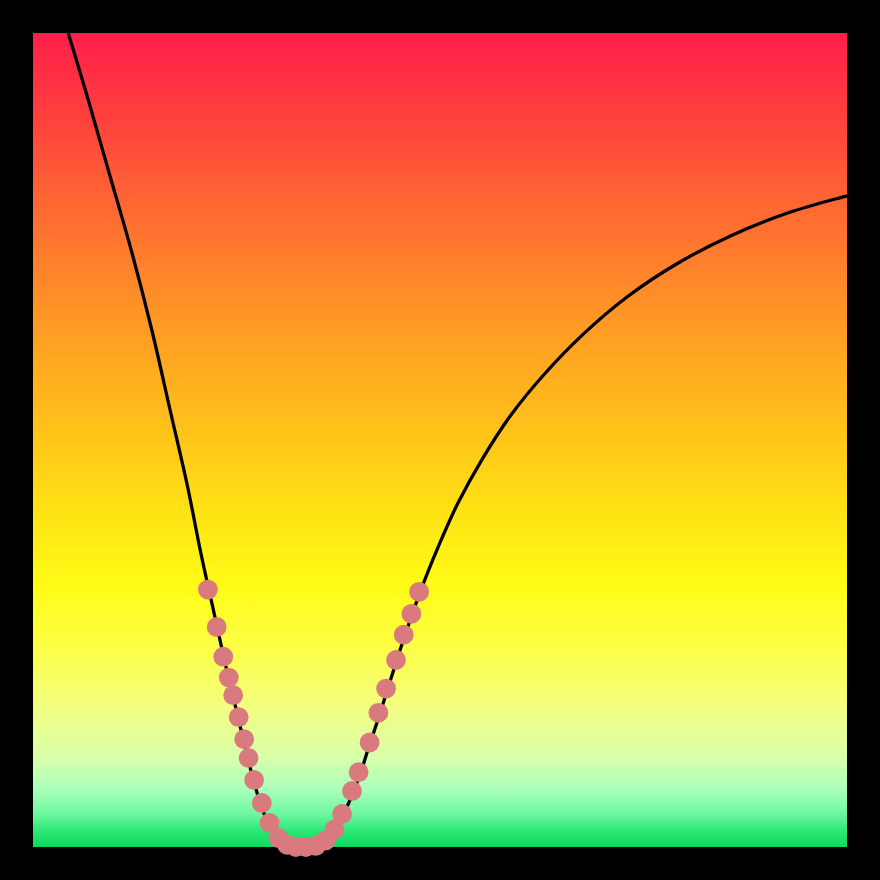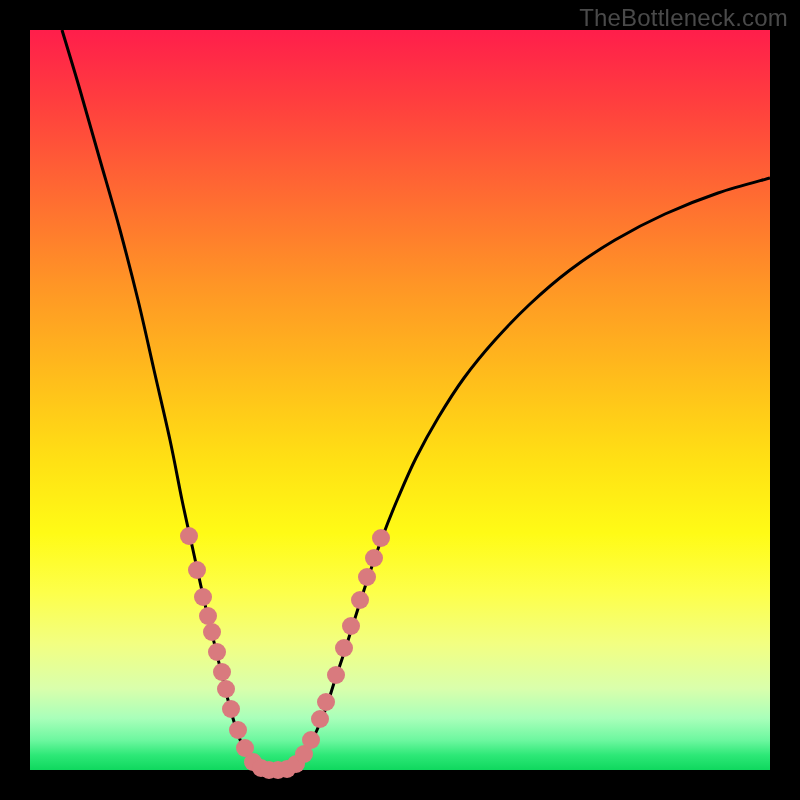--- a/index.html
+++ b/index.html
@@ -96,14 +96,13 @@
           <circle cx="306" cy="645" r="9" fill="#d97a7e"></circle>
           <circle cx="314" cy="618" r="9" fill="#d97a7e"></circle>
           <circle cx="321" cy="596" r="9" fill="#d97a7e"></circle>
           <circle cx="330" cy="570" r="9" fill="#d97a7e"></circle>
           <circle cx="337" cy="547" r="9" fill="#d97a7e"></circle>
           <circle cx="344" cy="528" r="9" fill="#d97a7e"></circle>
           <circle cx="351" cy="508" r="9" fill="#d97a7e"></circle>
         </g>
     </svg>
   </div>
-  <div class="watermark">TheBottleneck.com</div>
 </div>
 
 </body></html>

